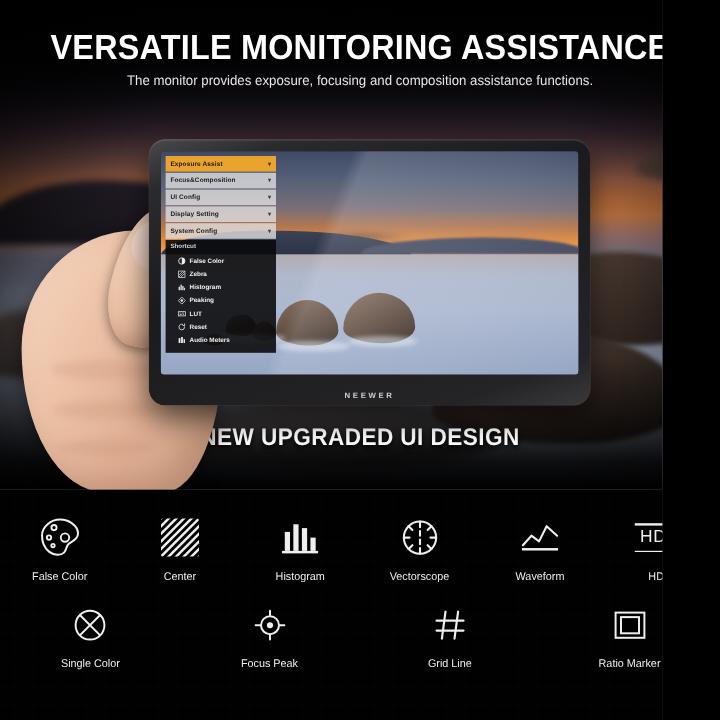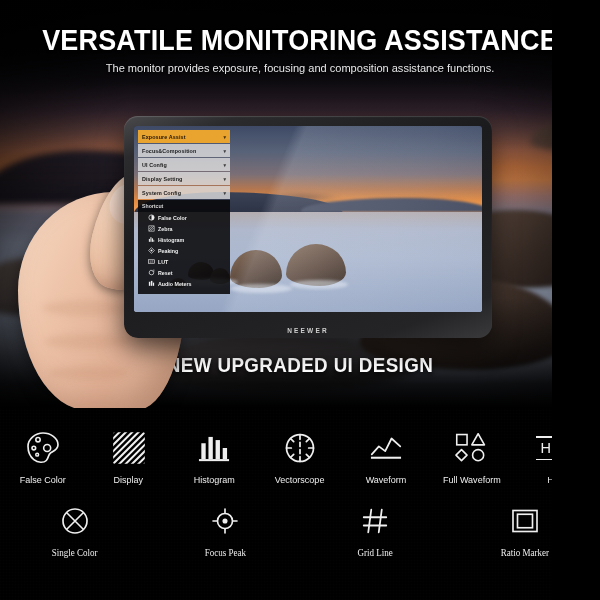--- a/index.html
+++ b/index.html
@@ -197,21 +197,21 @@
   
   .panel { position:absolute; left:0; top:408px; width:600px; height:192px; background:#000; }
   .panel::after {
     content:""; position:absolute; inset:0; pointer-events:none; opacity:.5;
     background:
       repeating-linear-gradient(0deg, rgba(255,255,255,.012) 0 1px, transparent 1px 3px),
       repeating-linear-gradient(90deg, rgba(255,255,255,.012) 0 1px, transparent 1px 3px);
   }
   .grid-row { display:flex; width:100%; }
   .grid-row.row1 { padding-top:18px; }
-  .grid-row.row2 { padding-top:14px;font-family:Liberation Serif, serif; }
+  .grid-row.row2 { padding-top:14px; }
   .cell { flex:1 1 0; display:flex; flex-direction:column; align-items:center; justify-content:flex-start; }
   .cell .ico { width:44px; height:44px; display:flex; align-items:center; justify-content:center; }
   .cell .ico svg { display:block; }
   .cell .cap {
     margin-top:5px; font-size:9.3px; color:#efefef; white-space:nowrap;
     transform:scaleX(.97); transform-origin:center; text-align:center;
   }
   .hdr-box { display:flex; flex-direction:column; align-items:center; justify-content:center; gap:2.5px; }
   .hdr-box .bar { width:42px; height:1.6px; background:#efefef; }
   .hdr-box .txt { font-size:14.5px; color:#efefef; letter-spacing:.6px; font-weight:400;
@@ -397,21 +397,21 @@
                   <rect x="4" y="4" width="40" height="40" rx="2"></rect>
                 </clipPath>
             </defs>
             <g clip-path="url(#zc)" stroke="#efefef" stroke-width="2.6">
               <path d="M-8 16 L16 -8 M-8 24 L24 -8 M-8 32 L32 -8 M-8 40 L40 -8 M-8 48 L48 -8
                        M-8 56 L56 -8 M0 56 L56 0 M8 56 L56 8 M16 56 L56 16 M24 56 L56 24
                        M32 56 L56 32 M40 56 L56 40"></path>
             </g>
           </svg>
         </span>
-        <span class="cap">Display</span>
+        <span class="cap">Center</span>
       </div>
 
       <div class="cell">
         <span class="ico">
           <svg width="38" height="38" viewBox="0 0 48 48">
             <rect x="8" y="18" width="5.5" height="20" fill="#efefef"></rect>
             <rect x="17" y="10" width="5.5" height="28" fill="#efefef"></rect>
             <rect x="26" y="14" width="5.5" height="24" fill="#efefef"></rect>
             <rect x="35" y="24" width="5.5" height="14" fill="#efefef"></rect>
             <rect x="5" y="38" width="38" height="2.6" fill="#efefef"></rect>
@@ -444,31 +444,20 @@
       <div class="cell">
         <span class="ico">
           <svg width="40" height="38" viewBox="0 0 48 48">
             <path d="M6 32 L15 22 L23 28 L31 12 L42 22" fill="none" stroke="#efefef" stroke-width="2.2" stroke-linejoin="round" stroke-linecap="round"></path>
             <rect x="5" y="35" width="38" height="2.6" fill="#efefef"></rect>
           </svg>
         </span>
         <span class="cap">Waveform</span>
       </div>
 
-      <div class="cell">
-        <span class="ico">
-          <svg width="42" height="38" viewBox="0 0 48 48">
-            <rect x="6" y="7" width="13" height="13" fill="none" stroke="#efefef" stroke-width="2"></rect>
-            <path d="M33 6 L41 20 L25 20 Z" fill="none" stroke="#efefef" stroke-width="2" stroke-linejoin="round"></path>
-            <path d="M12 26 L19 33 L12 40 L5 33 Z" fill="none" stroke="#efefef" stroke-width="2" stroke-linejoin="round"></path>
-            <circle cx="33" cy="33" r="7" fill="none" stroke="#efefef" stroke-width="2"></circle>
-          </svg>
-        </span>
-        <span class="cap">Full Waveform</span>
-      </div>
 
       <div class="cell">
         <span class="ico">
           <span class="hdr-box">
             <span class="bar"></span>
             <span class="txt">HDR</span>
             <span class="bar"></span>
           </span>
         </span>
         <span class="cap">HDR</span>

